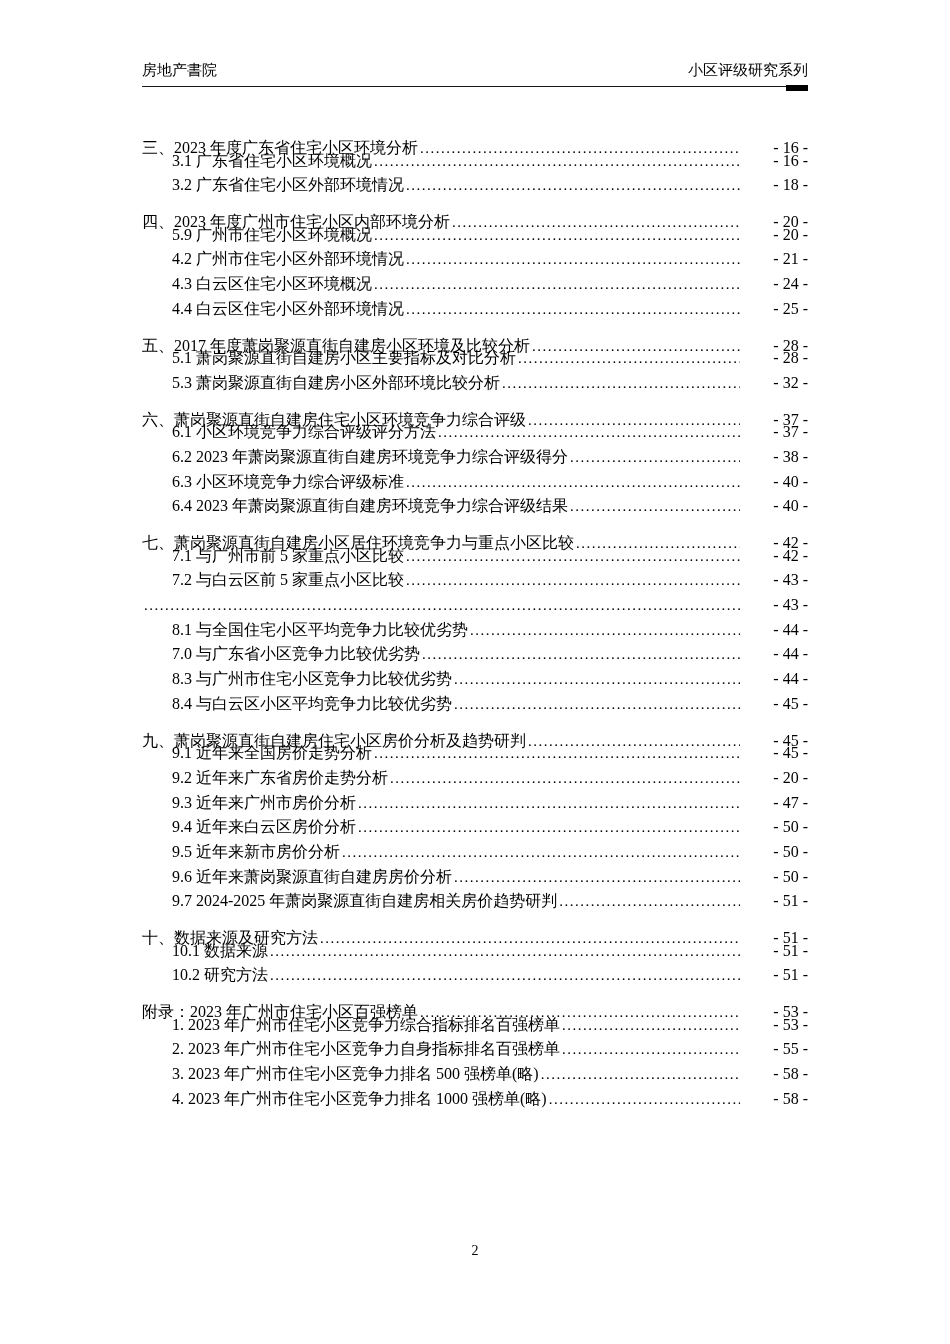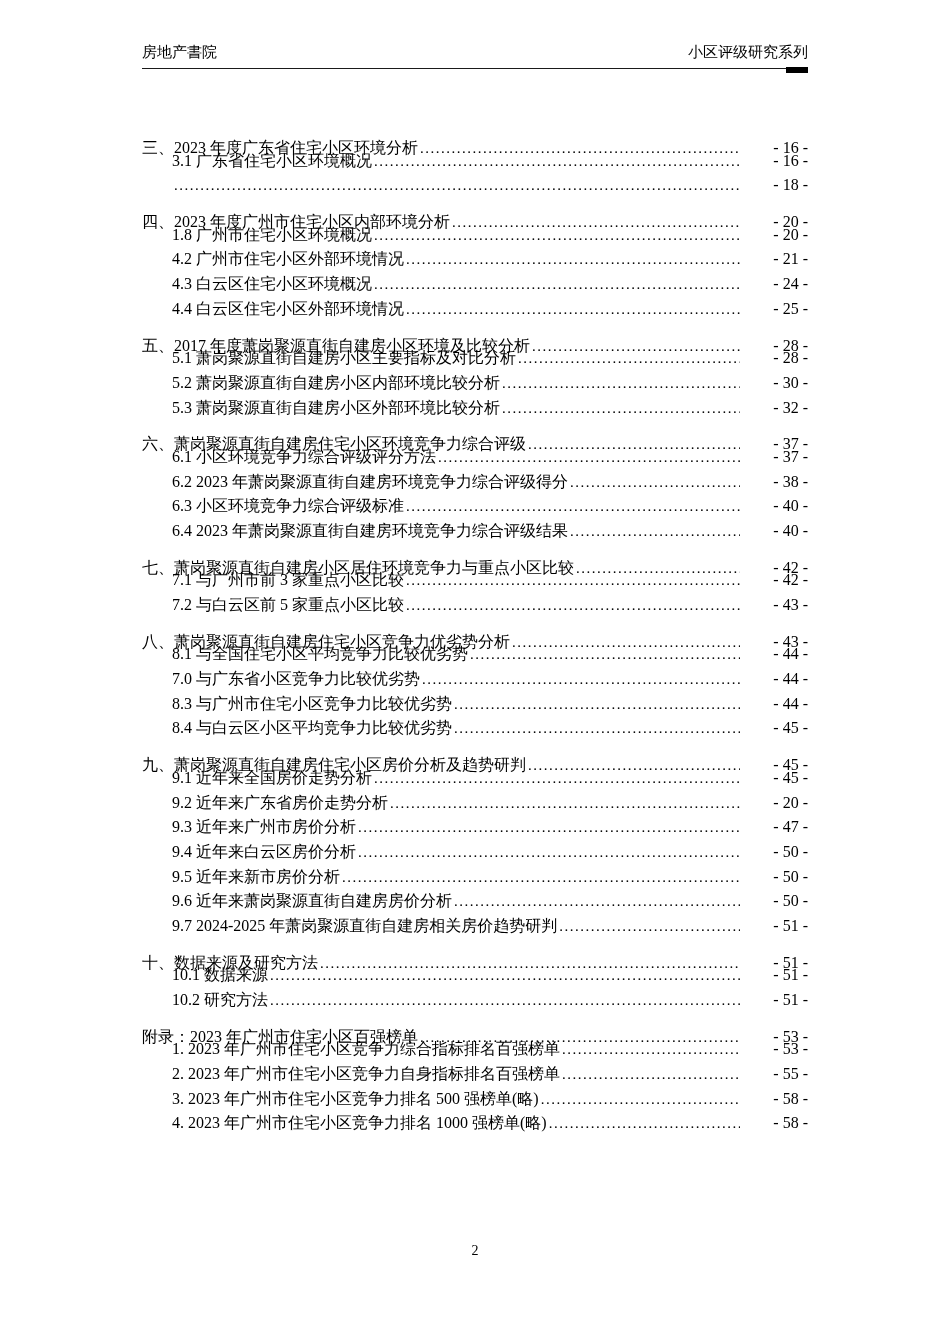--- a/index.html
+++ b/index.html
@@ -15,21 +15,21 @@
     position: relative;
     width: 950px;
     height: 1344px;
     background: #ffffff;
     overflow: hidden;
   }
   .header {
     position: absolute;
     left: 142px;
     right: 142px;
-    top: 42px;
+    top: 60px;
     display: flex;
     justify-content: space-between;
     align-items: flex-end;
     font-size: 15px;
     line-height: 20px;
     padding-bottom: 6px;
     border-bottom: 1.5px solid #1a1a1a;
   }
   .header-rule-mark {
     position: absolute;
@@ -94,30 +94,31 @@
         <span class="toc-title">三、2023 年度广东省住宅小区环境分析</span>
         <span class="toc-dots"></span>
         <span class="toc-page">- 16 -</span>
       </div>
       <div class="toc-row level-2">
         <span class="toc-title">3.1 广东省住宅小区环境概况</span>
         <span class="toc-dots"></span>
         <span class="toc-page">- 16 -</span>
       </div>
       <div class="toc-row level-2">
+        <span class="toc-title">3.2 广东省住宅小区外部环境情况</span>
         <span class="toc-dots"></span>
         <span class="toc-page">- 18 -</span>
       </div>
       <div class="toc-row level-1">
         <span class="toc-title">四、2023 年度广州市住宅小区内部环境分析</span>
         <span class="toc-dots"></span>
         <span class="toc-page">- 20 -</span>
       </div>
       <div class="toc-row level-2">
-        <span class="toc-title">1.8 广州市住宅小区环境概况</span>
+        <span class="toc-title">5.9 广州市住宅小区环境概况</span>
         <span class="toc-dots"></span>
         <span class="toc-page">- 20 -</span>
       </div>
       <div class="toc-row level-2">
         <span class="toc-title">4.2 广州市住宅小区外部环境情况</span>
         <span class="toc-dots"></span>
         <span class="toc-page">- 21 -</span>
       </div>
       <div class="toc-row level-2">
         <span class="toc-title">4.3 白云区住宅小区环境概况</span>
@@ -133,25 +134,20 @@
         <span class="toc-title">五、2017 年度萧岗聚源直街自建房小区环境及比较分析</span>
         <span class="toc-dots"></span>
         <span class="toc-page">- 28 -</span>
       </div>
       <div class="toc-row level-2">
         <span class="toc-title">5.1 萧岗聚源直街自建房小区主要指标及对比分析</span>
         <span class="toc-dots"></span>
         <span class="toc-page">- 28 -</span>
       </div>
       <div class="toc-row level-2">
-        <span class="toc-title">5.2 萧岗聚源直街自建房小区内部环境比较分析</span>
-        <span class="toc-dots"></span>
-        <span class="toc-page">- 30 -</span>
-      </div>
-      <div class="toc-row level-2">
         <span class="toc-title">5.3 萧岗聚源直街自建房小区外部环境比较分析</span>
         <span class="toc-dots"></span>
         <span class="toc-page">- 32 -</span>
       </div>
       <div class="toc-row level-1">
         <span class="toc-title">六、萧岗聚源直街自建房住宅小区环境竞争力综合评级</span>
         <span class="toc-dots"></span>
         <span class="toc-page">- 37 -</span>
       </div>
       <div class="toc-row level-2">
@@ -173,31 +169,30 @@
         <span class="toc-title">6.4 2023 年萧岗聚源直街自建房环境竞争力综合评级结果</span>
         <span class="toc-dots"></span>
         <span class="toc-page">- 40 -</span>
       </div>
       <div class="toc-row level-1">
         <span class="toc-title">七、萧岗聚源直街自建房小区居住环境竞争力与重点小区比较</span>
         <span class="toc-dots"></span>
         <span class="toc-page">- 42 -</span>
       </div>
       <div class="toc-row level-2">
-        <span class="toc-title">7.1 与广州市前 3 家重点小区比较</span>
+        <span class="toc-title">7.1 与广州市前 5 家重点小区比较</span>
         <span class="toc-dots"></span>
         <span class="toc-page">- 42 -</span>
       </div>
       <div class="toc-row level-2">
         <span class="toc-title">7.2 与白云区前 5 家重点小区比较</span>
         <span class="toc-dots"></span>
         <span class="toc-page">- 43 -</span>
       </div>
       <div class="toc-row level-1">
-        <span class="toc-title">八、萧岗聚源直街自建房住宅小区竞争力优劣势分析</span>
         <span class="toc-dots"></span>
         <span class="toc-page">- 43 -</span>
       </div>
       <div class="toc-row level-2">
         <span class="toc-title">8.1 与全国住宅小区平均竞争力比较优劣势</span>
         <span class="toc-dots"></span>
         <span class="toc-page">- 44 -</span>
       </div>
       <div class="toc-row level-2">
         <span class="toc-title">7.0 与广东省小区竞争力比较优劣势</span>

